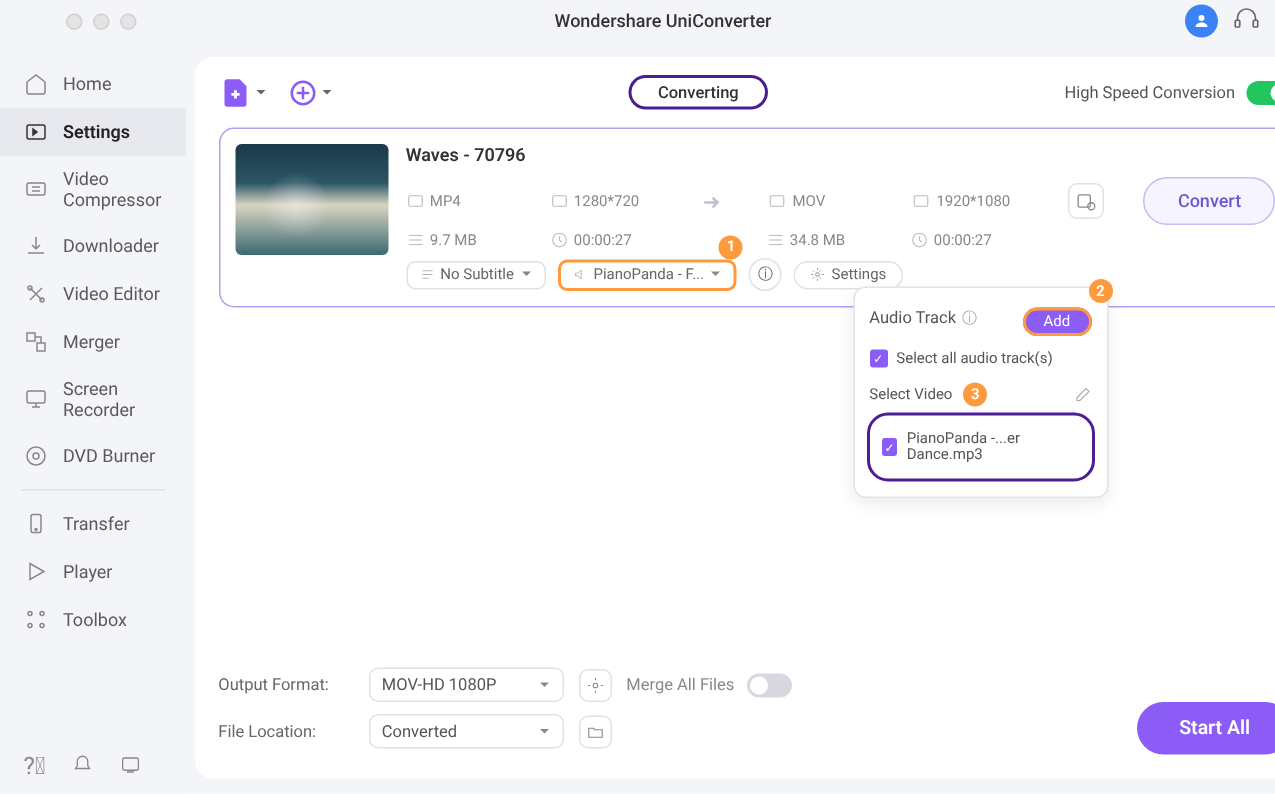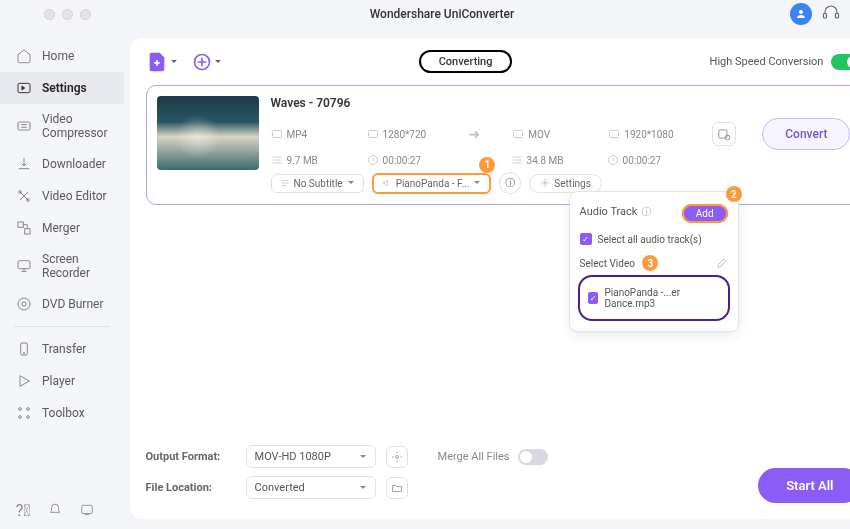--- a/index.html
+++ b/index.html
@@ -20,21 +20,21 @@
 .side-item svg { flex-shrink:0; }
 .side-divider { height:1px; background:#e0e1e8; margin:6px 14px; }
 
 .collapse-handle { position:absolute; left:155px; top:270px; width:14px; height:20px; display:flex; align-items:center; justify-content:center; background:#fff; border:1px solid #e0e1e8; border-radius:4px; cursor:pointer; }
 
 .main { flex:1; background:#fff; margin:10px 10px 10px 6px; border-radius:12px; padding:12px 16px; position:relative; display:flex; flex-direction:column; }
 
 .topbar { display:flex; align-items:center; justify-content:space-between; margin-bottom:12px; }
 .topbar-left { display:flex; gap:14px; align-items:center; }
 .add-btn { display:flex; align-items:center; gap:2px; cursor:pointer; }
-.seg { display:flex; background:#000000; border-radius:16px; overflow:hidden; }
+.seg { display:flex; background:#4c1d95; border-radius:16px; overflow:hidden; }
 .seg-item { padding:5px 20px; font-size:11px; color:#888; cursor:pointer; }
 .seg-item.active { background:#fff; border-radius:16px; margin:2px; padding:3px 18px; color:#333; font-weight:500; box-shadow:0 0 2px rgba(0,0,0,.1); }
 .topbar-right { display:flex; align-items:center; gap:8px; font-size:11px; color:#555; }
 .toggle { width:30px; height:16px; background:#22c55e; border-radius:8px; position:relative; cursor:pointer; }
 .toggle::after { content:''; position:absolute; width:12px; height:12px; background:#fff; border-radius:50%; top:2px; right:2px; }
 
 .card { border:1.5px solid #a9a4f0; border-radius:10px; padding:10px; display:flex; gap:12px; }
 .thumb { width:102px; height:74px; background:linear-gradient(180deg,#1a3a4a 0%,#2a5565 35%,#d8d4c2 55%,#3a6a6f 100%); border-radius:4px; flex-shrink:0; position:relative; }
 .thumb::after{content:'';position:absolute;inset:0;background:radial-gradient(circle at 40% 55%,rgba(255,255,255,.4),transparent 30%);}
 .card-body { flex:1; }
@@ -60,23 +60,23 @@
 .add-pill { padding:2px 12px; background:#8b5cf6; color:#fff; font-size:10px; border-radius:10px; cursor:pointer; border:2px solid #ff9a3c; }
 .pop-row { display:flex; align-items:center; gap:6px; font-size:10px; color:#555; padding:4px 0; }
 .chk { width:12px; height:12px; border:1.5px solid #8b5cf6; border-radius:2px; display:flex; align-items:center; justify-content:center; cursor:pointer; }
 .chk.on { background:#8b5cf6; }
 .chk.on::after { content:'✓'; color:#fff; font-size:8px; }
 .pop-sub { font-size:10px; color:#555; margin:6px 0 4px; display:flex; align-items:center; justify-content:space-between; }
 .track-row { border:2px solid #4c1d95; border-radius:14px; padding:6px 8px; margin:2px -2px 6px; position:relative; }
 
 .footer { margin-top:auto; padding-top:10px; }
 .footer-row { display:flex; align-items:center; gap:10px; margin-bottom:8px; }
-.footer-label { font-size:11px; color:#666; width:90px;font-weight:bold; }
+.footer-label { font-size:11px; color:#666; width:90px; }
 .footer-select { flex:0 0 130px; padding:4px 8px; border:1px solid #e0e1e8; border-radius:6px; font-size:11px; color:#555; display:flex; justify-content:space-between; align-items:center; cursor:pointer; }
-.merge { display:flex; align-items:center; gap:8px; font-size:11px; color:#888; margin-left:20px; }
+.merge { display:flex; align-items:center; gap:8px; font-size:11px; color:#888; }
 .toggle-off { width:30px; height:16px; background:#d8d9e0; border-radius:8px; position:relative; cursor:pointer; }
 .toggle-off::after { content:''; position:absolute; width:12px; height:12px; background:#fff; border-radius:50%; top:2px; left:2px; }
 .start-all { position:absolute; right:16px; bottom:16px; padding:10px 28px; background:#8b5cf6; color:#fff; font-size:13px; font-weight:600; border-radius:22px; cursor:pointer; border:none; }
 
 .bottom-icons { position:absolute; left:14px; bottom:10px; display:flex; gap:14px; }
 .bottom-icons span { width:18px; height:18px; display:flex; align-items:center; justify-content:center; cursor:pointer; color:#888; }
 </style>
 </head>
 <body>
 

